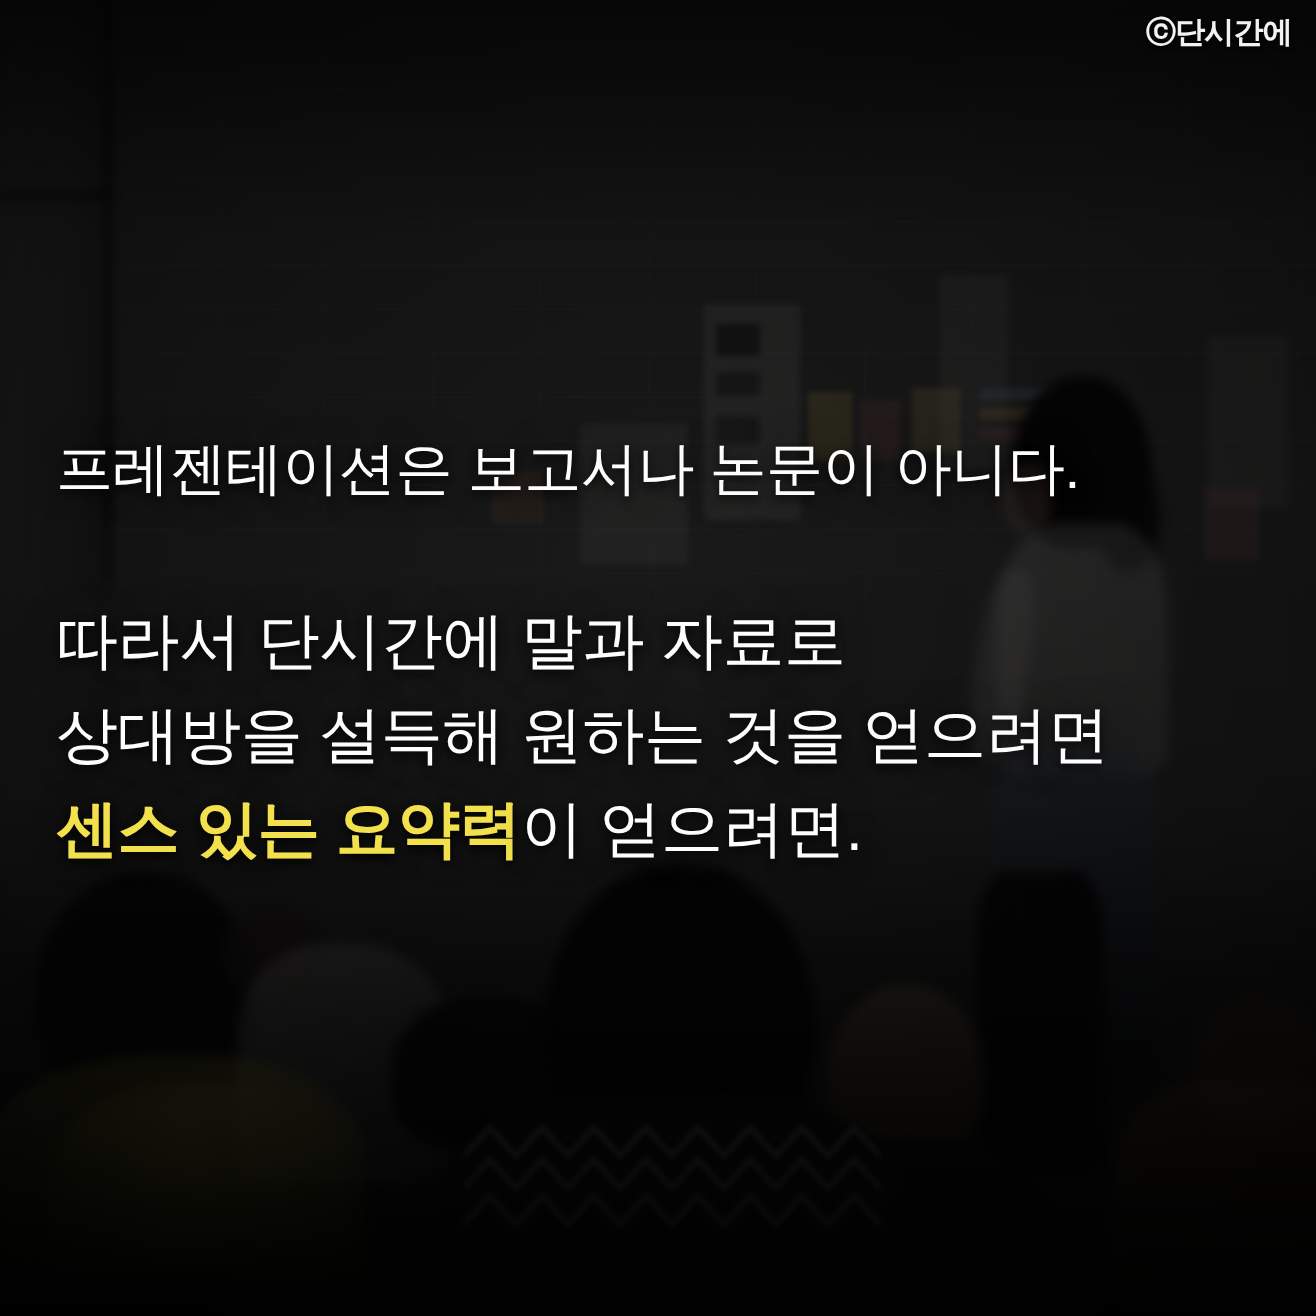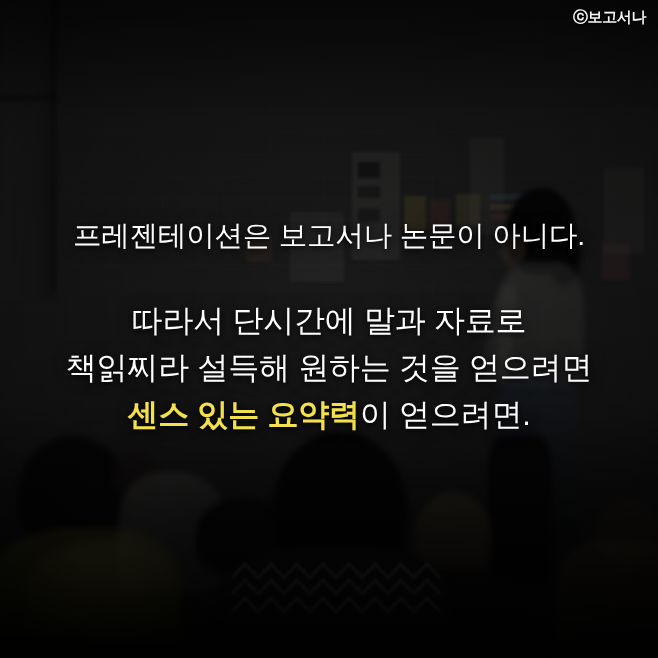--- a/index.html
+++ b/index.html
@@ -249,23 +249,23 @@
     z-index: 6;
     white-space: nowrap;
   }
 
   
   .quote {
     position: absolute;
     left: 0; right: 0;
     top: 218px;
     z-index: 5;
-    text-align: center;
     color: #fdfdfd;
     text-shadow: 0 2px 5px rgba(0,0,0,.80), 0 0 16px rgba(0,0,0,.55);
+    padding-left: 28px;
   }
   .headline {
     font-size: 28.5px;
     font-weight: 400;
     line-height: 1.22;
     letter-spacing: -0.2px;
     margin: 0;
   }
   .body-lines {
     margin: 44px 0 0 0;
@@ -342,24 +342,24 @@
         <polyline points="0,56 13,42 26,56 39,42 52,56 65,42 78,56 91,42 104,56 117,42 130,56 143,42 156,56 169,42 182,56 195,42 208,56"></polyline>
       </g>
     </svg>
 
     <div class="bottom-shade"></div>
   </div>
 
   <div class="dim"></div>
   <div class="dim2"></div>
 
-  <div class="watermark">ⓒ보고서나</div>
+  <div class="watermark">ⓒ단시간에</div>
 
   <div class="quote">
     <p class="headline">프레젠테이션은 보고서나 논문이 아니다.</p>
     <div class="body-lines">
       <div class="ln">따라서 단시간에 말과 자료로</div>
-      <div class="ln">책읽찌라 설득해 원하는 것을 얻으려면</div>
+      <div class="ln">상대방을 설득해 원하는 것을 얻으려면</div>
       <div class="ln"><span class="hl">센스 있는 요약력</span><span>이 얻으려면.</span></div>
     </div>
   </div>
 
 </div>
 
 </body></html>

